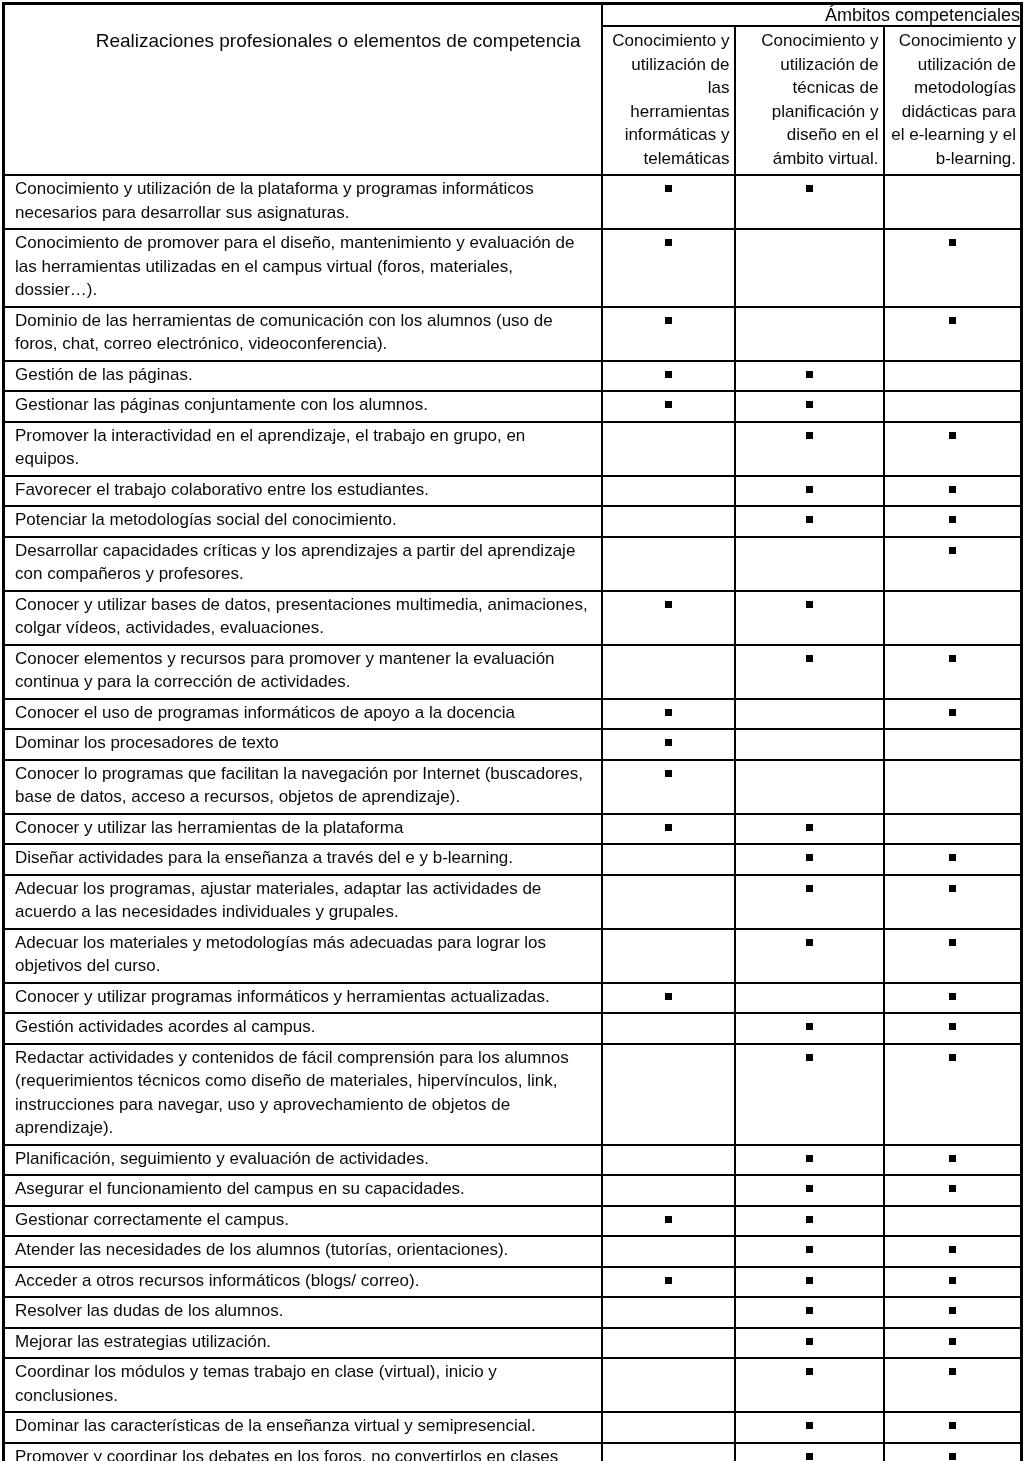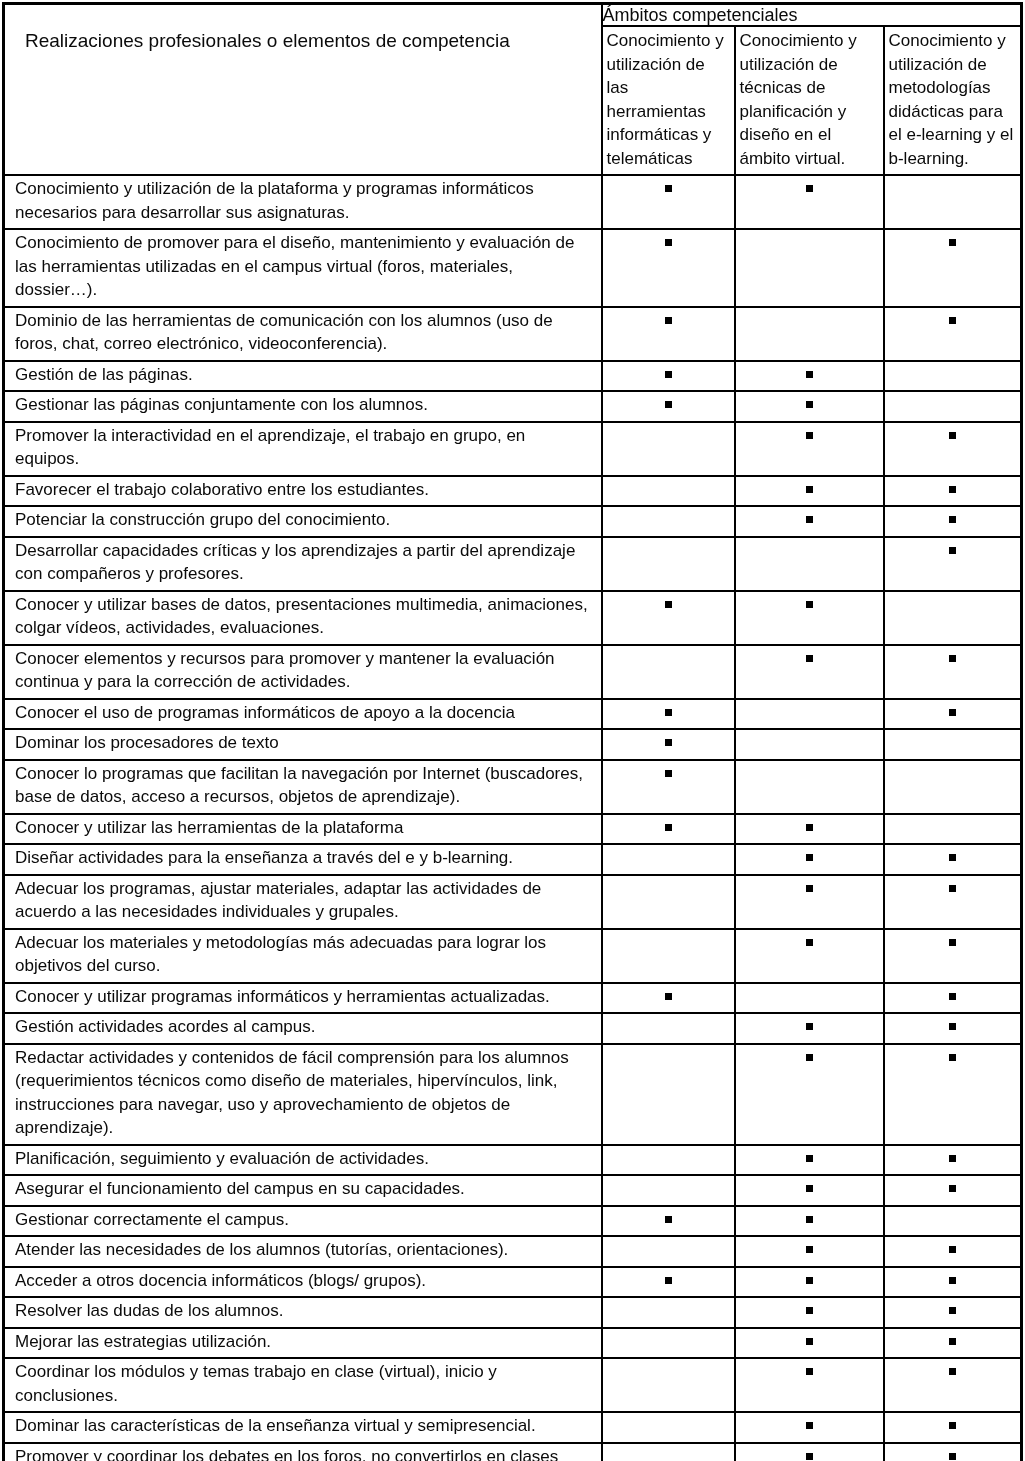--- a/index.html
+++ b/index.html
@@ -22,36 +22,36 @@
     border: 3px solid #000;
   }
   th, td {
     border: 2px solid #000;
     font-weight: normal;
     overflow: hidden;
   }
   th.left-head {
     font-size: 19px;
     line-height: 24px;
-    text-align: left;
+    text-align: right;
     vertical-align: top;
     padding: 24px 20px 0 20px;
   }
   th.group-head {
     font-size: 18px;
     line-height: 20px;
     height: 20px;
-    text-align: left;
+    text-align: right;
     vertical-align: middle;
     padding: 0;
   }
   th.col-head {
     font-size: 17px;
     line-height: 23.5px;
-    text-align: left;
+    text-align: right;
     vertical-align: top;
     padding: 2px 4px 4px 4px;
     height: 141px;
   }
   td.txt {
     font-size: 17px;
     line-height: 23.5px;
     vertical-align: top;
     padding: 1px 10px 4px 10px;
   }
@@ -127,21 +127,21 @@
         <td class="mark"><span class="sq"></span></td>
         <td class="mark"><span class="sq"></span></td>
       </tr>
       <tr>
         <td class="txt">Favorecer el trabajo colaborativo entre los estudiantes.</td>
         <td class="mark"></td>
         <td class="mark"><span class="sq"></span></td>
         <td class="mark"><span class="sq"></span></td>
       </tr>
       <tr>
-        <td class="txt">Potenciar la construcción grupo del conocimiento.</td>
+        <td class="txt">Potenciar la metodologías social del conocimiento.</td>
         <td class="mark"></td>
         <td class="mark"><span class="sq"></span></td>
         <td class="mark"><span class="sq"></span></td>
       </tr>
       <tr>
         <td class="txt">Desarrollar capacidades críticas y los aprendizajes a partir del aprendizaje con compañeros y profesores.</td>
         <td class="mark"></td>
         <td class="mark"></td>
         <td class="mark"><span class="sq"></span></td>
       </tr>
@@ -235,21 +235,21 @@
         <td class="mark"><span class="sq"></span></td>
         <td class="mark"></td>
       </tr>
       <tr>
         <td class="txt">Atender las necesidades de los alumnos (tutorías, orientaciones).</td>
         <td class="mark"></td>
         <td class="mark"><span class="sq"></span></td>
         <td class="mark"><span class="sq"></span></td>
       </tr>
       <tr>
-        <td class="txt">Acceder a otros docencia informáticos (blogs/ grupos).</td>
+        <td class="txt">Acceder a otros recursos informáticos (blogs/ correo).</td>
         <td class="mark"><span class="sq"></span></td>
         <td class="mark"><span class="sq"></span></td>
         <td class="mark"><span class="sq"></span></td>
       </tr>
       <tr>
         <td class="txt">Resolver las dudas de los alumnos.</td>
         <td class="mark"></td>
         <td class="mark"><span class="sq"></span></td>
         <td class="mark"><span class="sq"></span></td>
       </tr>

